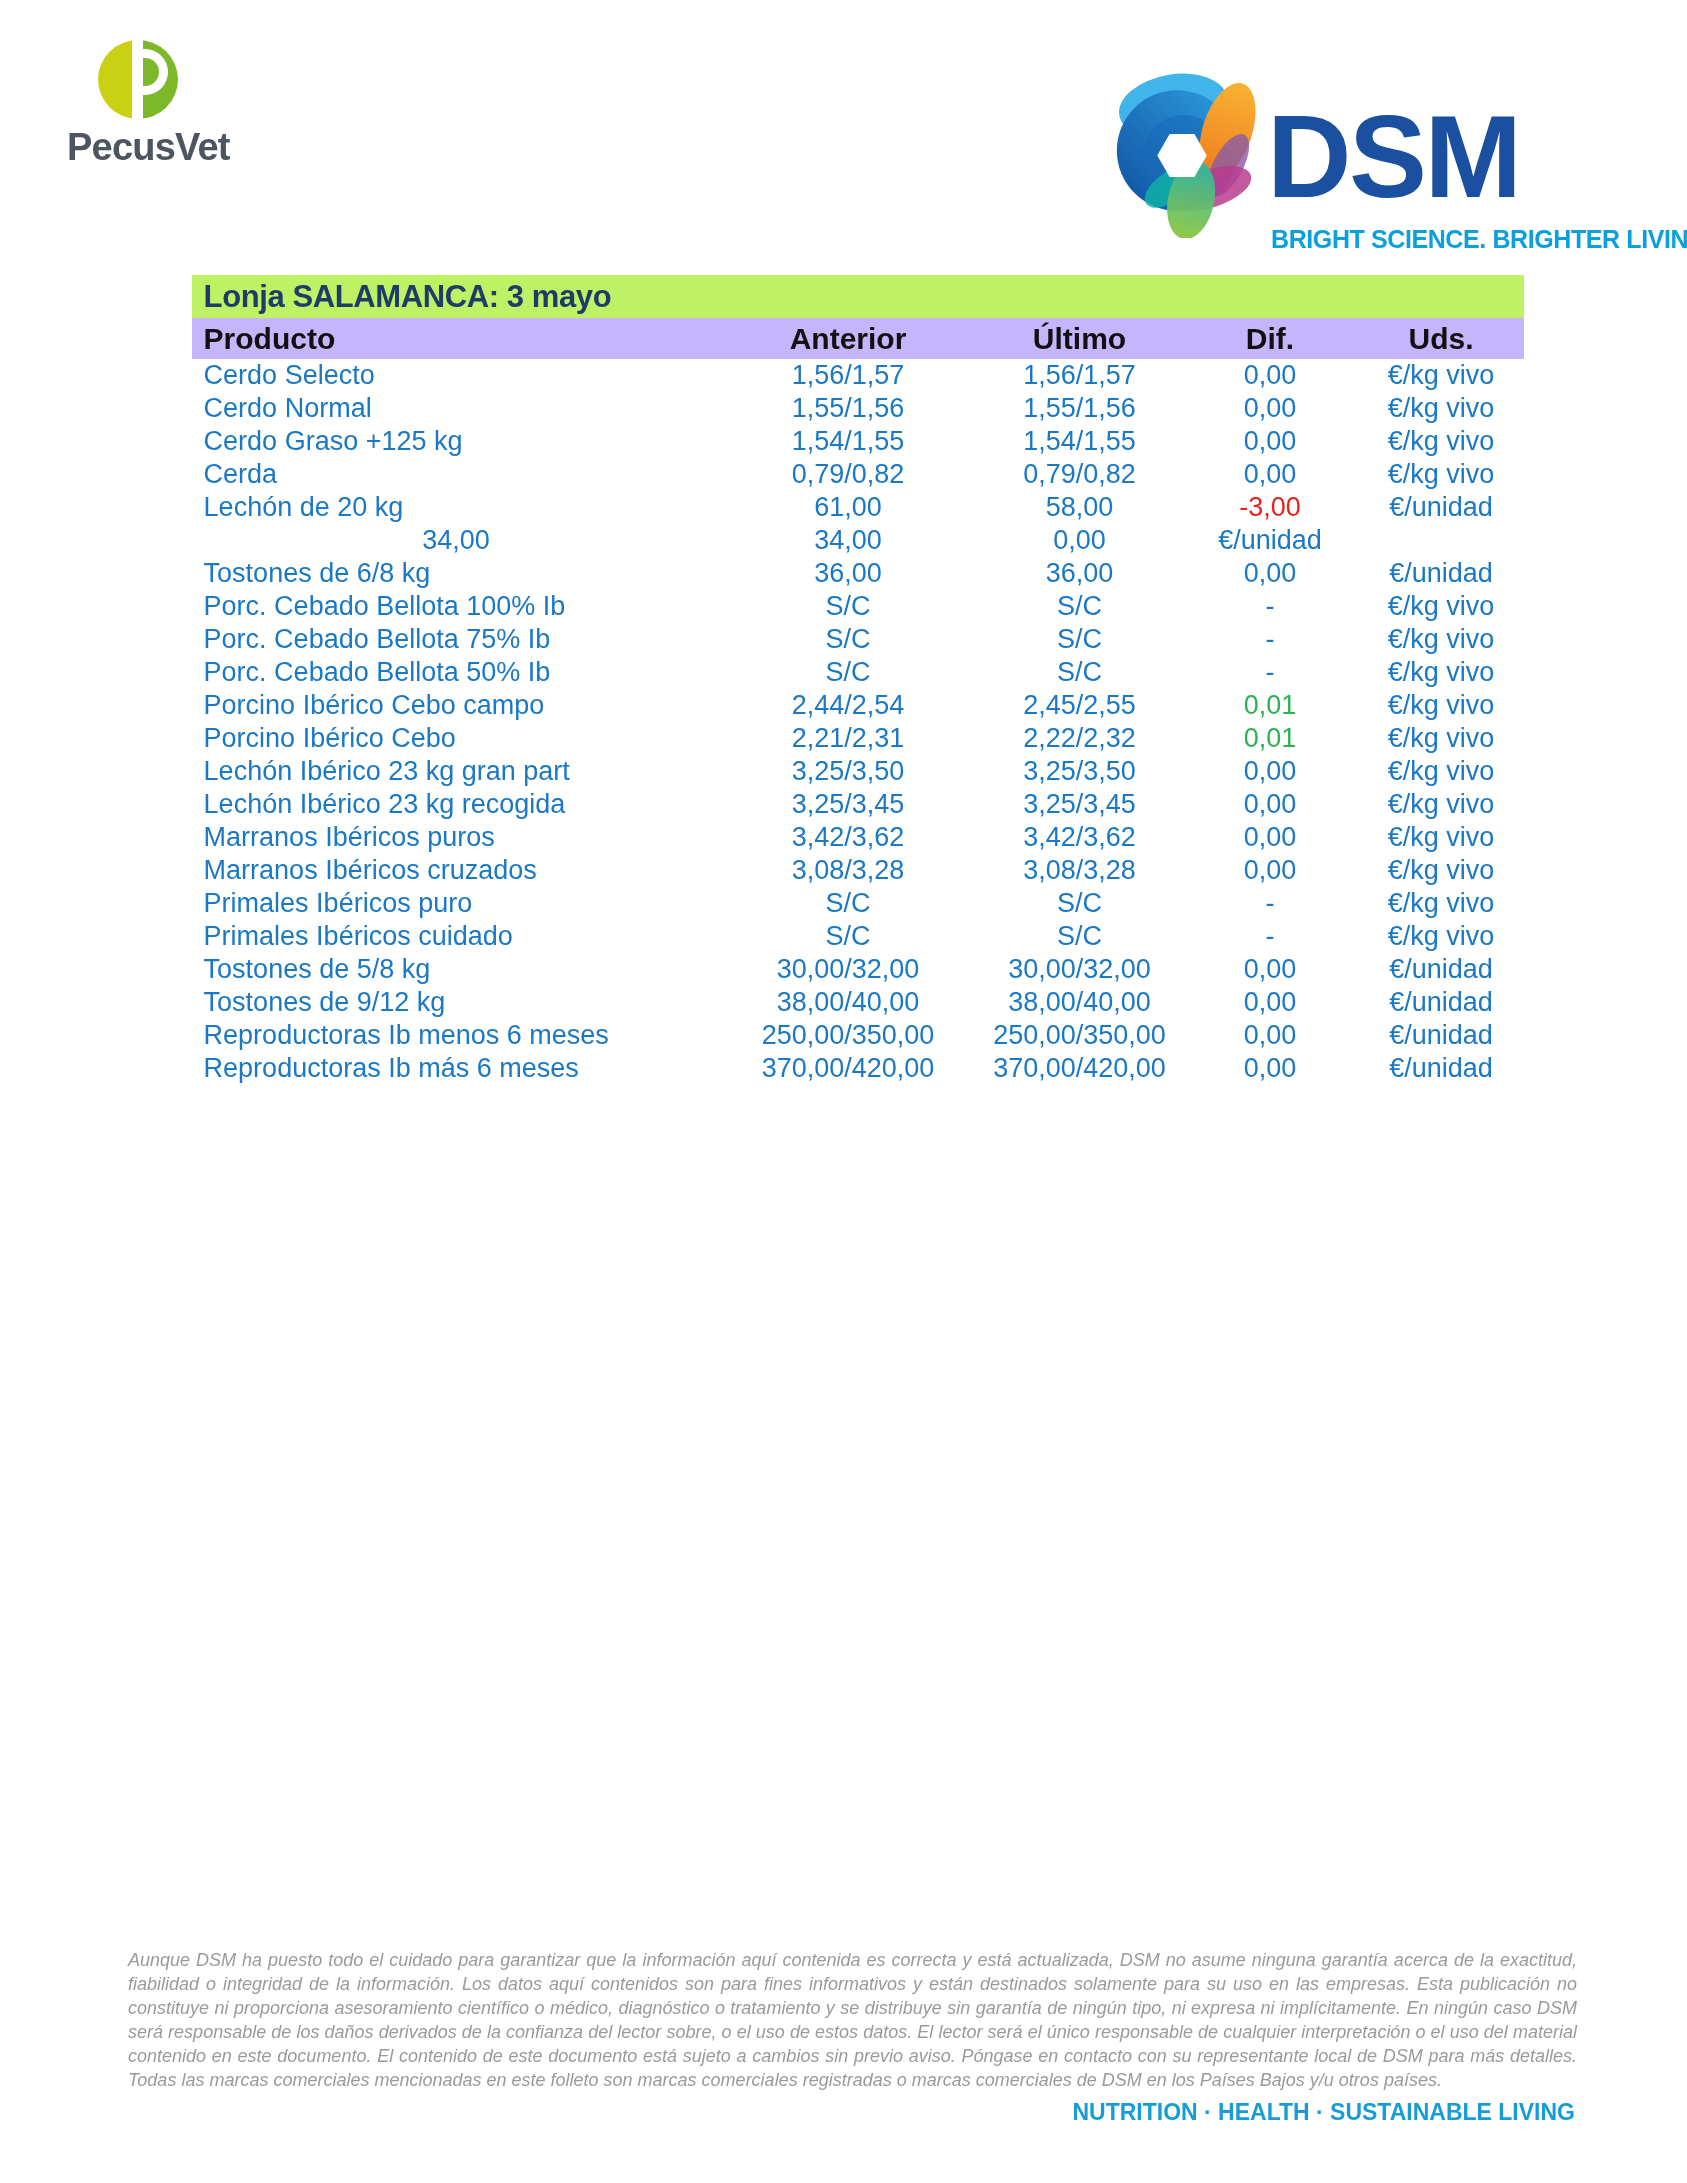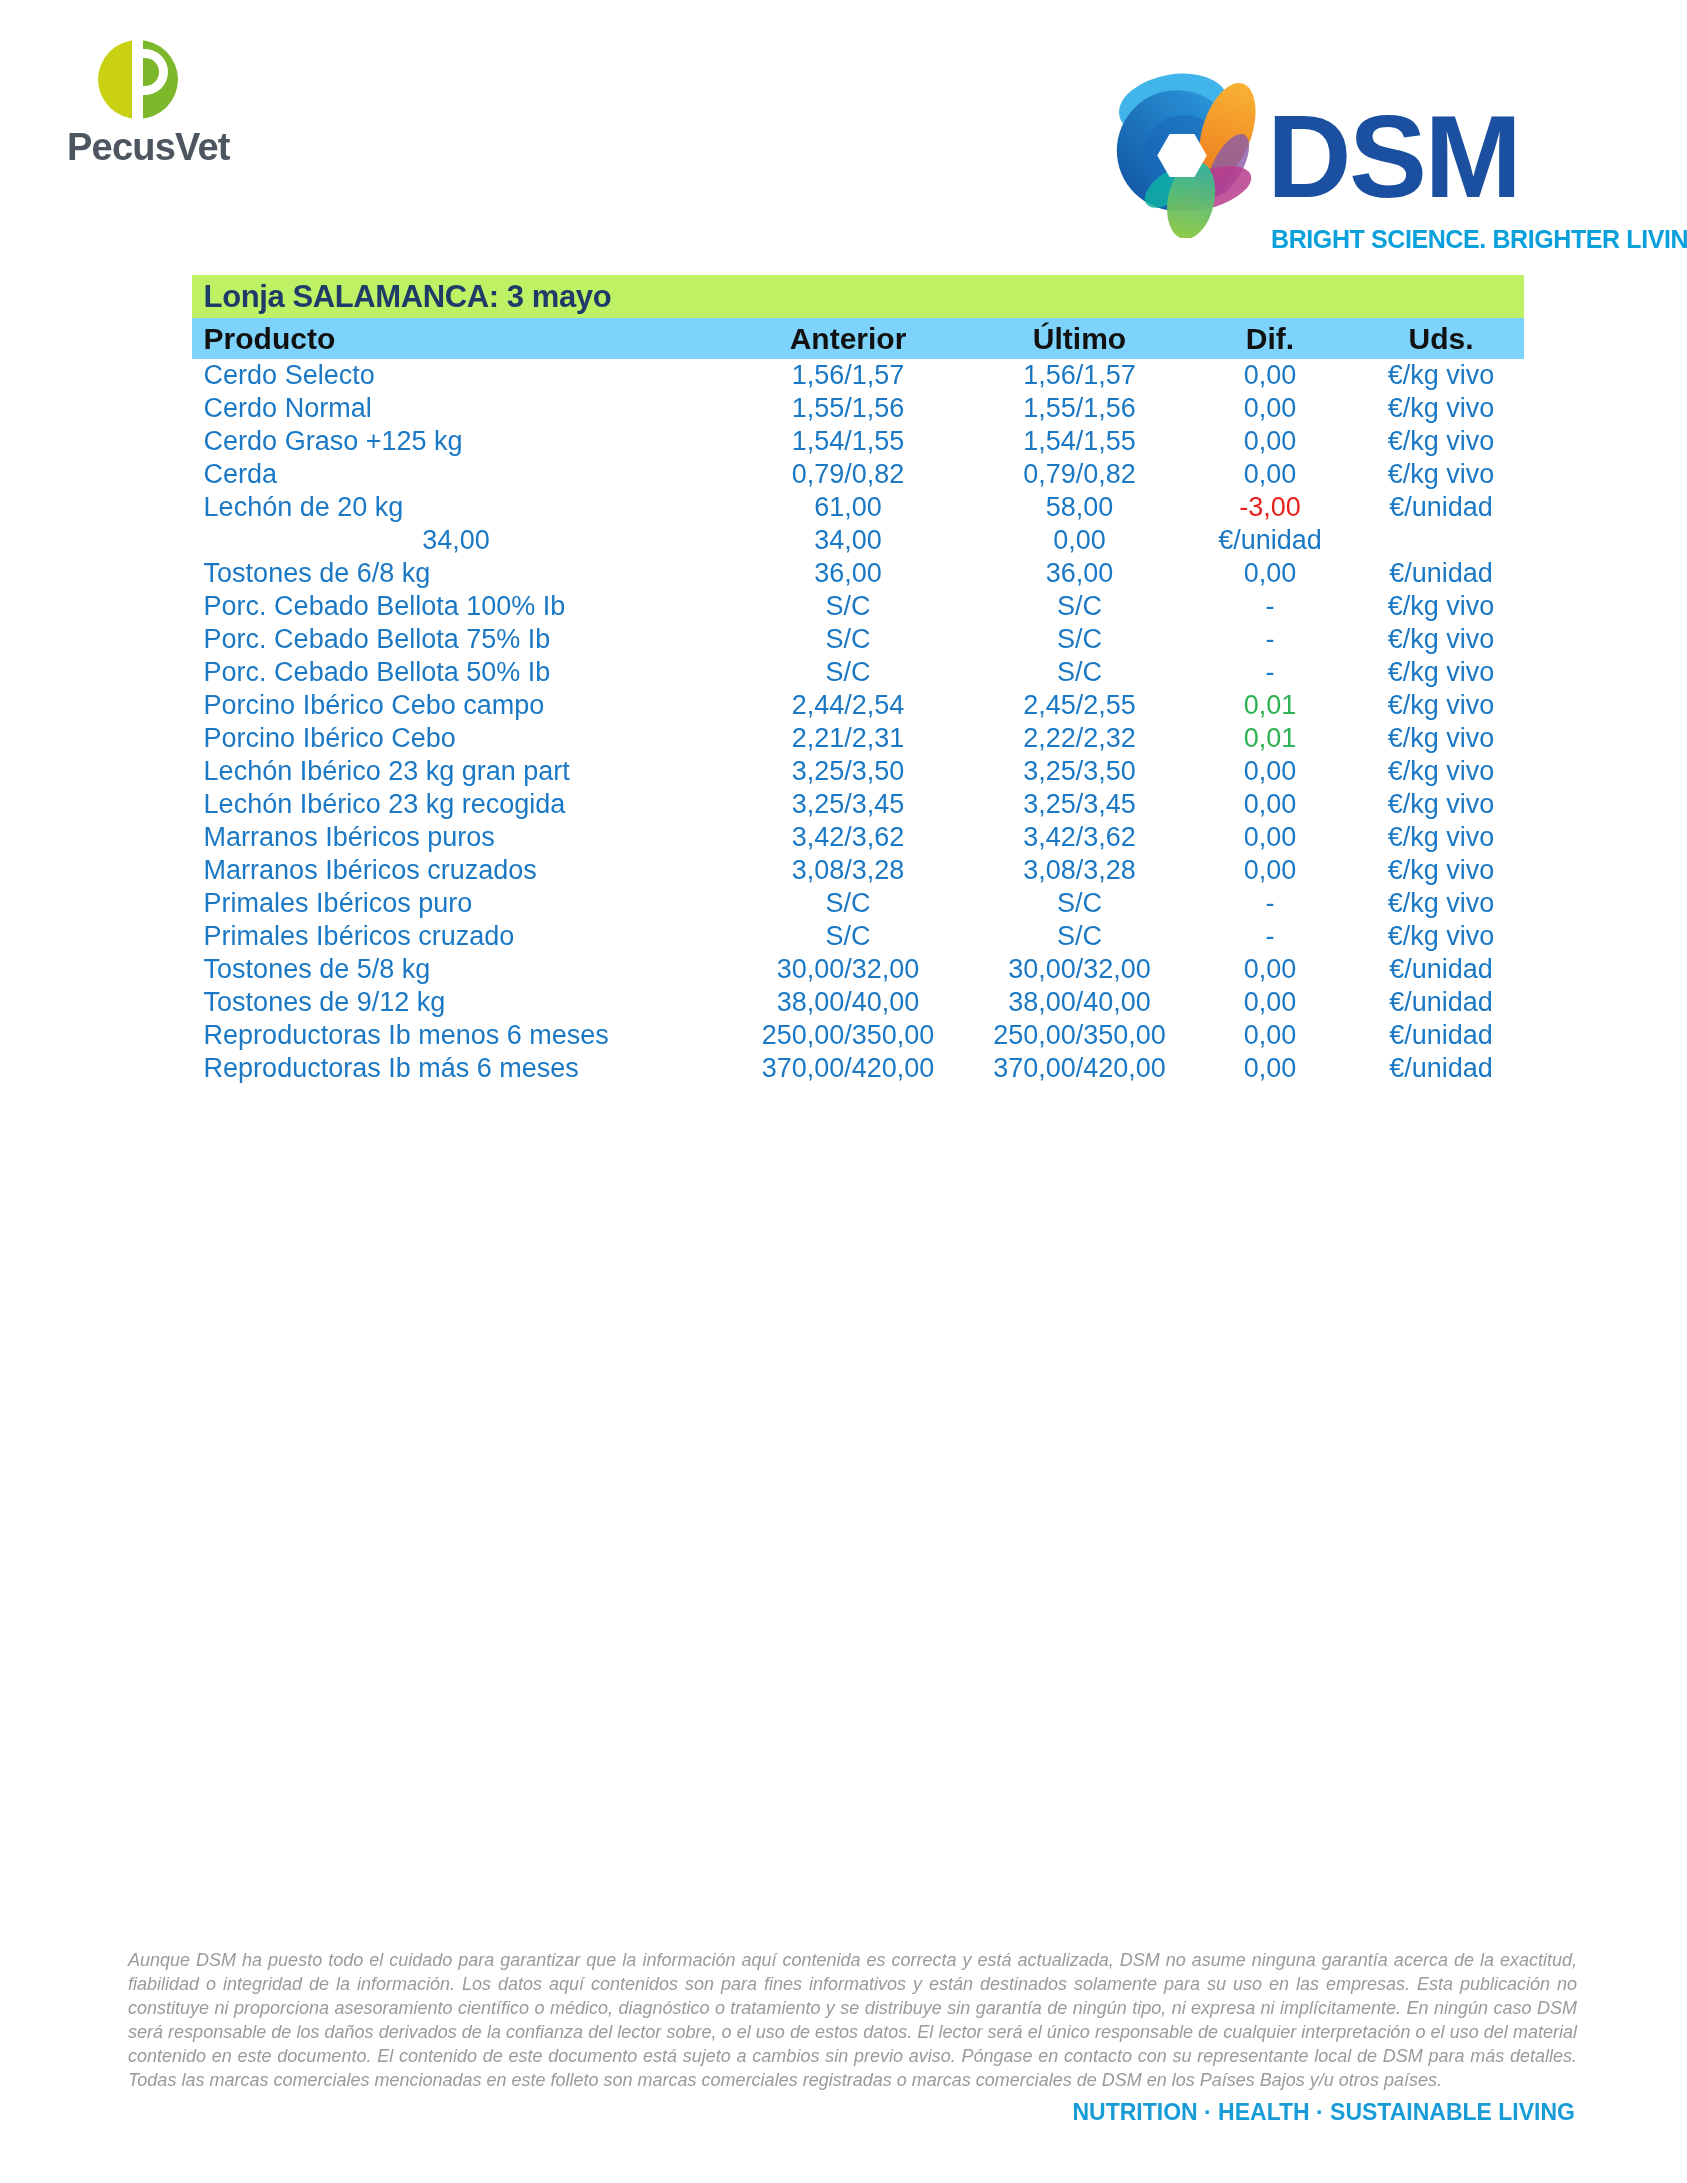--- a/index.html
+++ b/index.html
@@ -22,21 +22,21 @@
   .dsm-word{position:absolute;left:1267px;top:98px;font-size:117px;font-weight:bold;
     color:#1b4fa0;letter-spacing:-2.5px;line-height:1;}
   .dsm-tagline{position:absolute;left:1271px;top:225px;font-size:25px;font-weight:bold;
     color:#0aa0dc;letter-spacing:-0.4px;white-space:nowrap;}
 
   
   .lonja{position:absolute;left:192px;top:275px;width:1332px;}
   .lonja-title{height:43px;background:#bef264;display:flex;align-items:center;
     padding-left:11.6px;box-sizing:border-box;}
   .lonja-title span{font-size:31px;font-weight:bold;color:#1f3c68;letter-spacing:-0.4px;}
-  .lonja-head{height:41px;background:#7dd3fc;display:grid;
+  .lonja-head{height:41px;background:#c4b5fd;display:grid;
     grid-template-columns:528px 256px 207px 174px 168px;align-items:center;}
   .lonja-head .c{font-size:30px;font-weight:bold;color:#111111;}
   .lonja-body .row{height:33px;display:grid;
     grid-template-columns:528px 256px 207px 174px 168px;align-items:center;}
   .lonja-body .c{font-size:27px;color:#1a78c4;white-space:nowrap;}
   .c.product{padding-left:11.6px;text-align:left;}
   .c.num{text-align:center;}
   .lonja-head .c.product{padding-left:11.6px;}
   .dif.down{color:#e8211d;}
   .dif.up{color:#2db152;}
@@ -225,21 +225,21 @@
 
   <div class="row">
     <span class="c product">Primales Ibéricos puro</span>
     <span class="c num anterior">S/C</span>
     <span class="c num ultimo">S/C</span>
     <span class="c num dif none">-</span>
     <span class="c num uds">€/kg vivo</span>
   </div>
 
   <div class="row">
-    <span class="c product">Primales Ibéricos cruzado</span>
+    <span class="c product">Primales Ibéricos cuidado</span>
     <span class="c num anterior">S/C</span>
     <span class="c num ultimo">S/C</span>
     <span class="c num dif none">-</span>
     <span class="c num uds">€/kg vivo</span>
   </div>
 
   <div class="row">
     <span class="c product">Tostones de 5/8 kg</span>
     <span class="c num anterior">30,00/32,00</span>
     <span class="c num ultimo">30,00/32,00</span>

